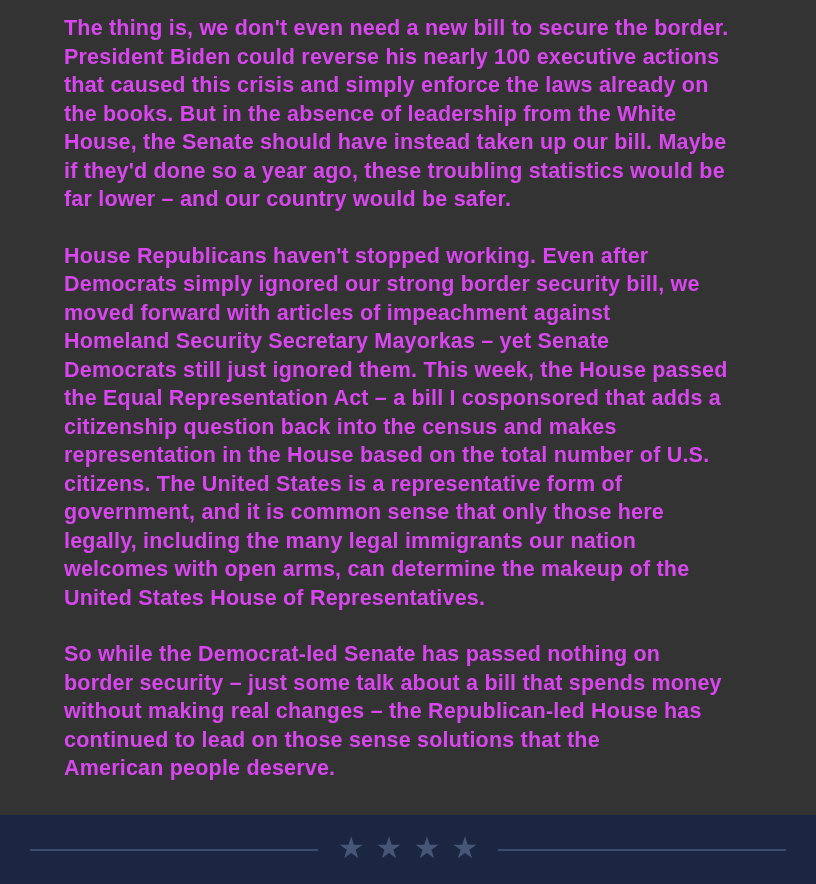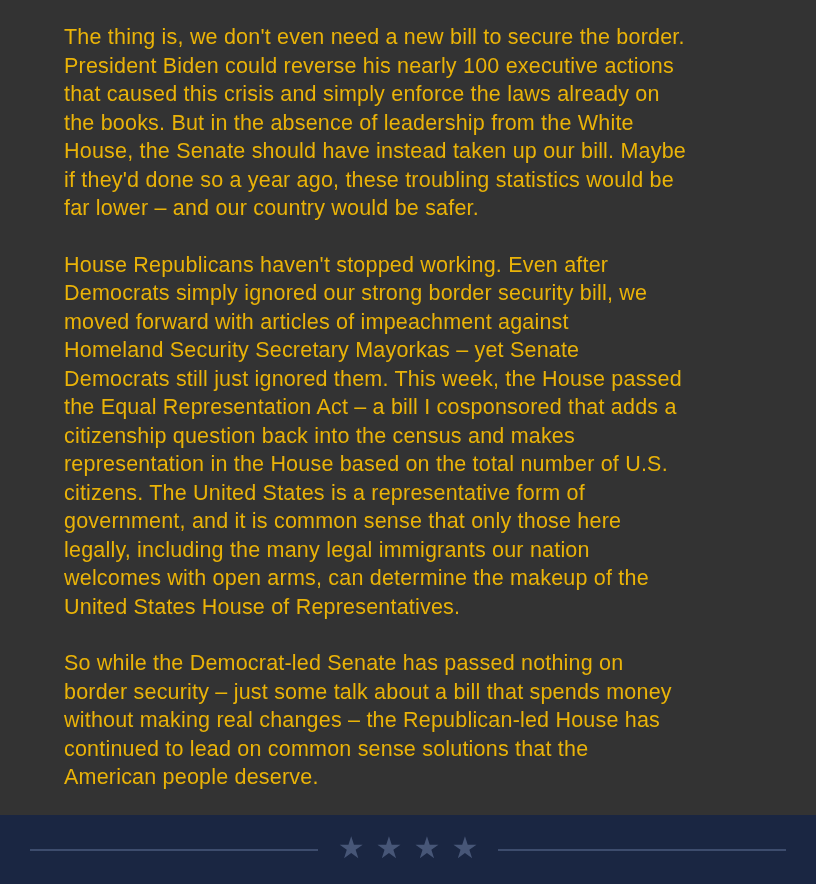--- a/index.html
+++ b/index.html
@@ -15,23 +15,23 @@
     font-family: "Liberation Sans", sans-serif;
   }
   .content {
     padding: 14px 40px 0 64px;
   }
   .paragraph {
     white-space: pre;
     font-size: 21.5px;
     line-height: 28.5px;
     letter-spacing: 0.2px;
-    color: #eab308;
-    margin: 9px 0 28px 0;
-    font-weight: 400;
+    color: #d946ef;
+    margin: 0 0 28px 0;
+    font-weight: 700;
   }
   .footer {
     position: absolute;
     left: 0;
     bottom: 0;
     width: 100%;
     height: 69px;
     background: #1a2642;
     display: flex;
     align-items: center;
@@ -77,21 +77,21 @@
 citizenship question back into the census and makes
 representation in the House based on the total number of U.S.
 citizens. The United States is a representative form of
 government, and it is common sense that only those here
 legally, including the many legal immigrants our nation
 welcomes with open arms, can determine the makeup of the
 United States House of Representatives.</p>
   <p class="paragraph">So while the Democrat-led Senate has passed nothing on
 border security – just some talk about a bill that spends money
 without making real changes – the Republican-led House has
-continued to lead on common sense solutions that the
+continued to lead on those sense solutions that the
 American people deserve.</p>
 </div>
 
 <div class="footer">
   <div class="footer-line"></div>
   <div class="star-row">
     <span class="star">★</span>
     <span class="star">★</span>
     <span class="star">★</span>
     <span class="star">★</span>

